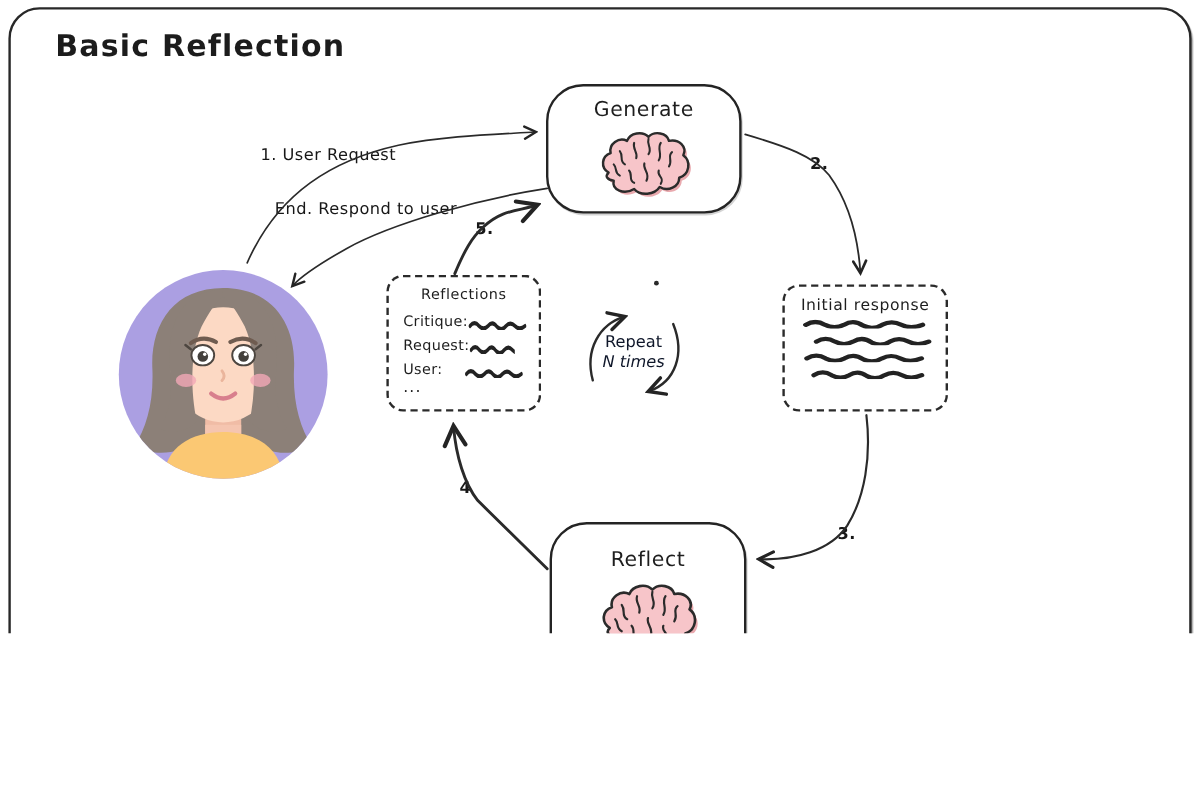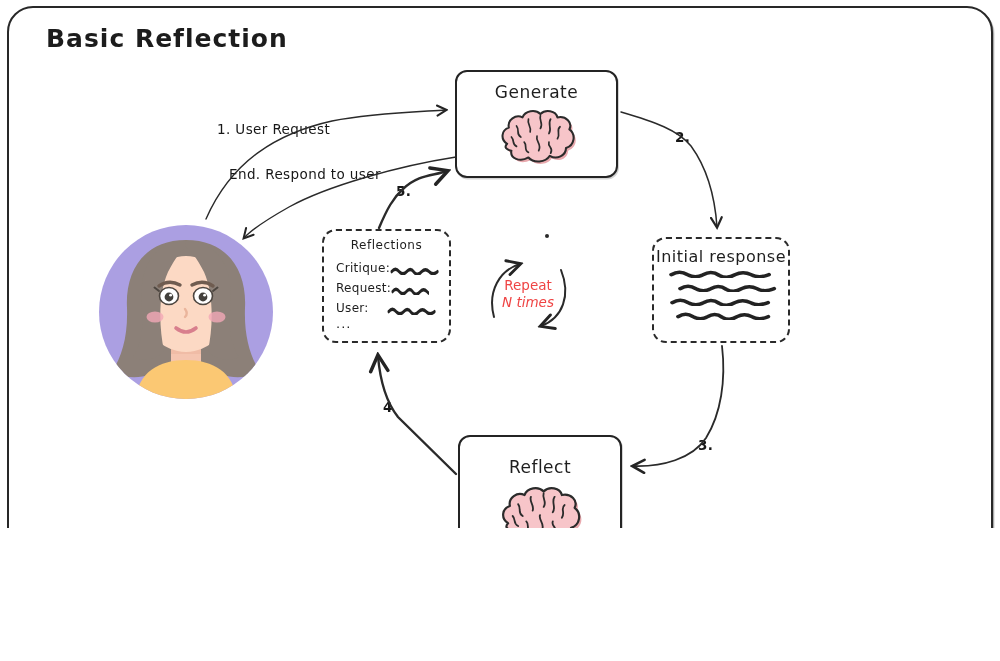--- a/index.html
+++ b/index.html
@@ -15,45 +15,45 @@
     background:#ffffff;
   }
   .title{
     position:absolute;left:46px;top:24px;font-size:25px;font-weight:bold;
     letter-spacing:1px;color:#1c1c1c;
   }
   .node{
     position:absolute;background:#ffffff;border:2px solid #242424;
     box-sizing:border-box;text-align:center;
   }
-  .node.solid{border-radius:12px;box-shadow:1px 1.5px 0 #2a2a2a33;}
+  .node.solid{border-radius:31px;box-shadow:1px 1.5px 0 #2a2a2a33;}
   .node.dashed{border:2px dashed #2a2a2a;border-radius:14px;}
   .node-label{font-size:17px;letter-spacing:.5px;margin-top:10px;display:block;}
-  .node-label.small{font-size:16px;margin-top:8px;}
+  .node-label.small{font-size:13px;margin-top:8px;}
   .node-generate{left:455px;top:70px;width:163px;height:108px;}
   .node-initial{left:652px;top:237px;width:138px;height:106px;}
   .node-reflections{left:322px;top:229px;width:129px;height:114px;}
   .node-reflect{left:458px;top:399px;width:164px;height:144px;margin-top:36px;}
   .brain{display:block;margin:6px auto 0;}
   .scribbles{padding:4px 13px 0;}
   .scribbles .sq{display:block;margin:0 auto 6px;}
   .ref-rows{padding:3px 10px 0 12px;text-align:left;}
   .ref-row{display:flex;align-items:flex-end;height:20px;font-size:12px;letter-spacing:.3px;}
   .ref-row .sq{margin-left:auto;}
   .ellipsis-row{height:16px;font-size:13px;letter-spacing:1px;}
   .edge-label{position:absolute;font-size:13.5px;letter-spacing:.4px;color:#171717;white-space:nowrap;}
   .lbl-1{left:217px;top:121px;}
   .lbl-end{left:229px;top:166px;}
   .lbl-2{left:675px;top:129px;font-weight:bold;}
   .lbl-3{left:698px;top:437px;font-weight:bold;}
   .lbl-4{left:383px;top:399px;font-weight:bold;}
   .lbl-5{left:396px;top:183px;font-weight:bold;}
   .loop-text{
     position:absolute;left:478px;top:277px;width:100px;text-align:center;
-    font-size:13.5px;line-height:17px;color:#ef4444;
+    font-size:13.5px;line-height:17px;color:#0f172a;
   }
   .loop-text .n-line{font-style:italic;}
   .layer{position:absolute;left:0;top:0;pointer-events:none;}
 </style>
 </head>
 <body>
 
 <div class="canvas">
 
   <svg width="0" height="0" style="position:absolute" aria-hidden="true">

